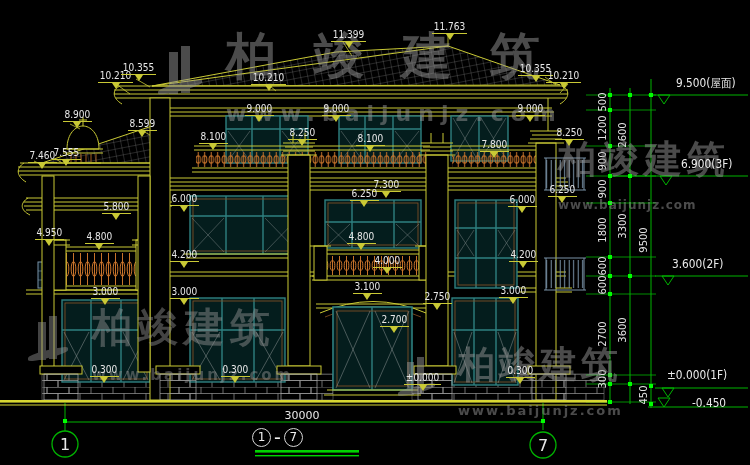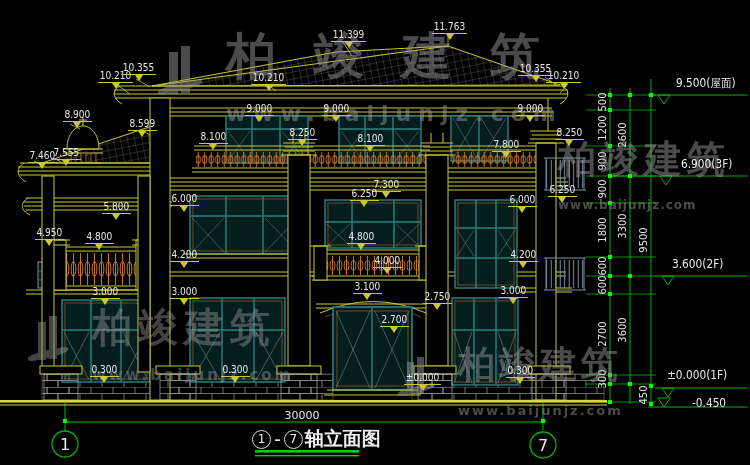--- a/index.html
+++ b/index.html
@@ -291,21 +291,20 @@
         <text class="dimtext" transform="translate(647,395) rotate(-90)" text-anchor="middle">450</text>
       </g>
   </svg>
 
   <div class="dim16">30000</div>
 
   <div class="dwg-title">
     <span class="circ">1</span>
     <span class="dash">-</span>
     <span class="circ">7</span>
-    <span>轴立面图</span>
   </div>
 
 <div class="elev" style="left: 331px; top: 29px;">
       <span class="et">11.399</span>
       <span class="erule"></span>
       <span class="etri"></span>
     </div>
     <div class="elev" style="left: 432px; top: 21px;">
       <span class="et">11.763</span>
       <span class="erule"></span>
@@ -369,21 +368,21 @@
     <div class="elev" style="left: 288px; top: 127px;">
       <span class="et">8.250</span>
       <span class="erule"></span>
       <span class="etri"></span>
     </div>
     <div class="elev" style="left: 356px; top: 133px;">
       <span class="et">8.100</span>
       <span class="erule"></span>
       <span class="etri"></span>
     </div>
-    <div class="elev" style="left: 492px; top: 139px;">
+    <div class="elev" style="left: 480px; top: 139px;">
       <span class="et">7.800</span>
       <span class="erule"></span>
       <span class="etri"></span>
     </div>
     <div class="elev" style="left: 555px; top: 127px;">
       <span class="et">8.250</span>
       <span class="erule"></span>
       <span class="etri"></span>
     </div>
     <div class="elev" style="left: 28px; top: 150px;">

